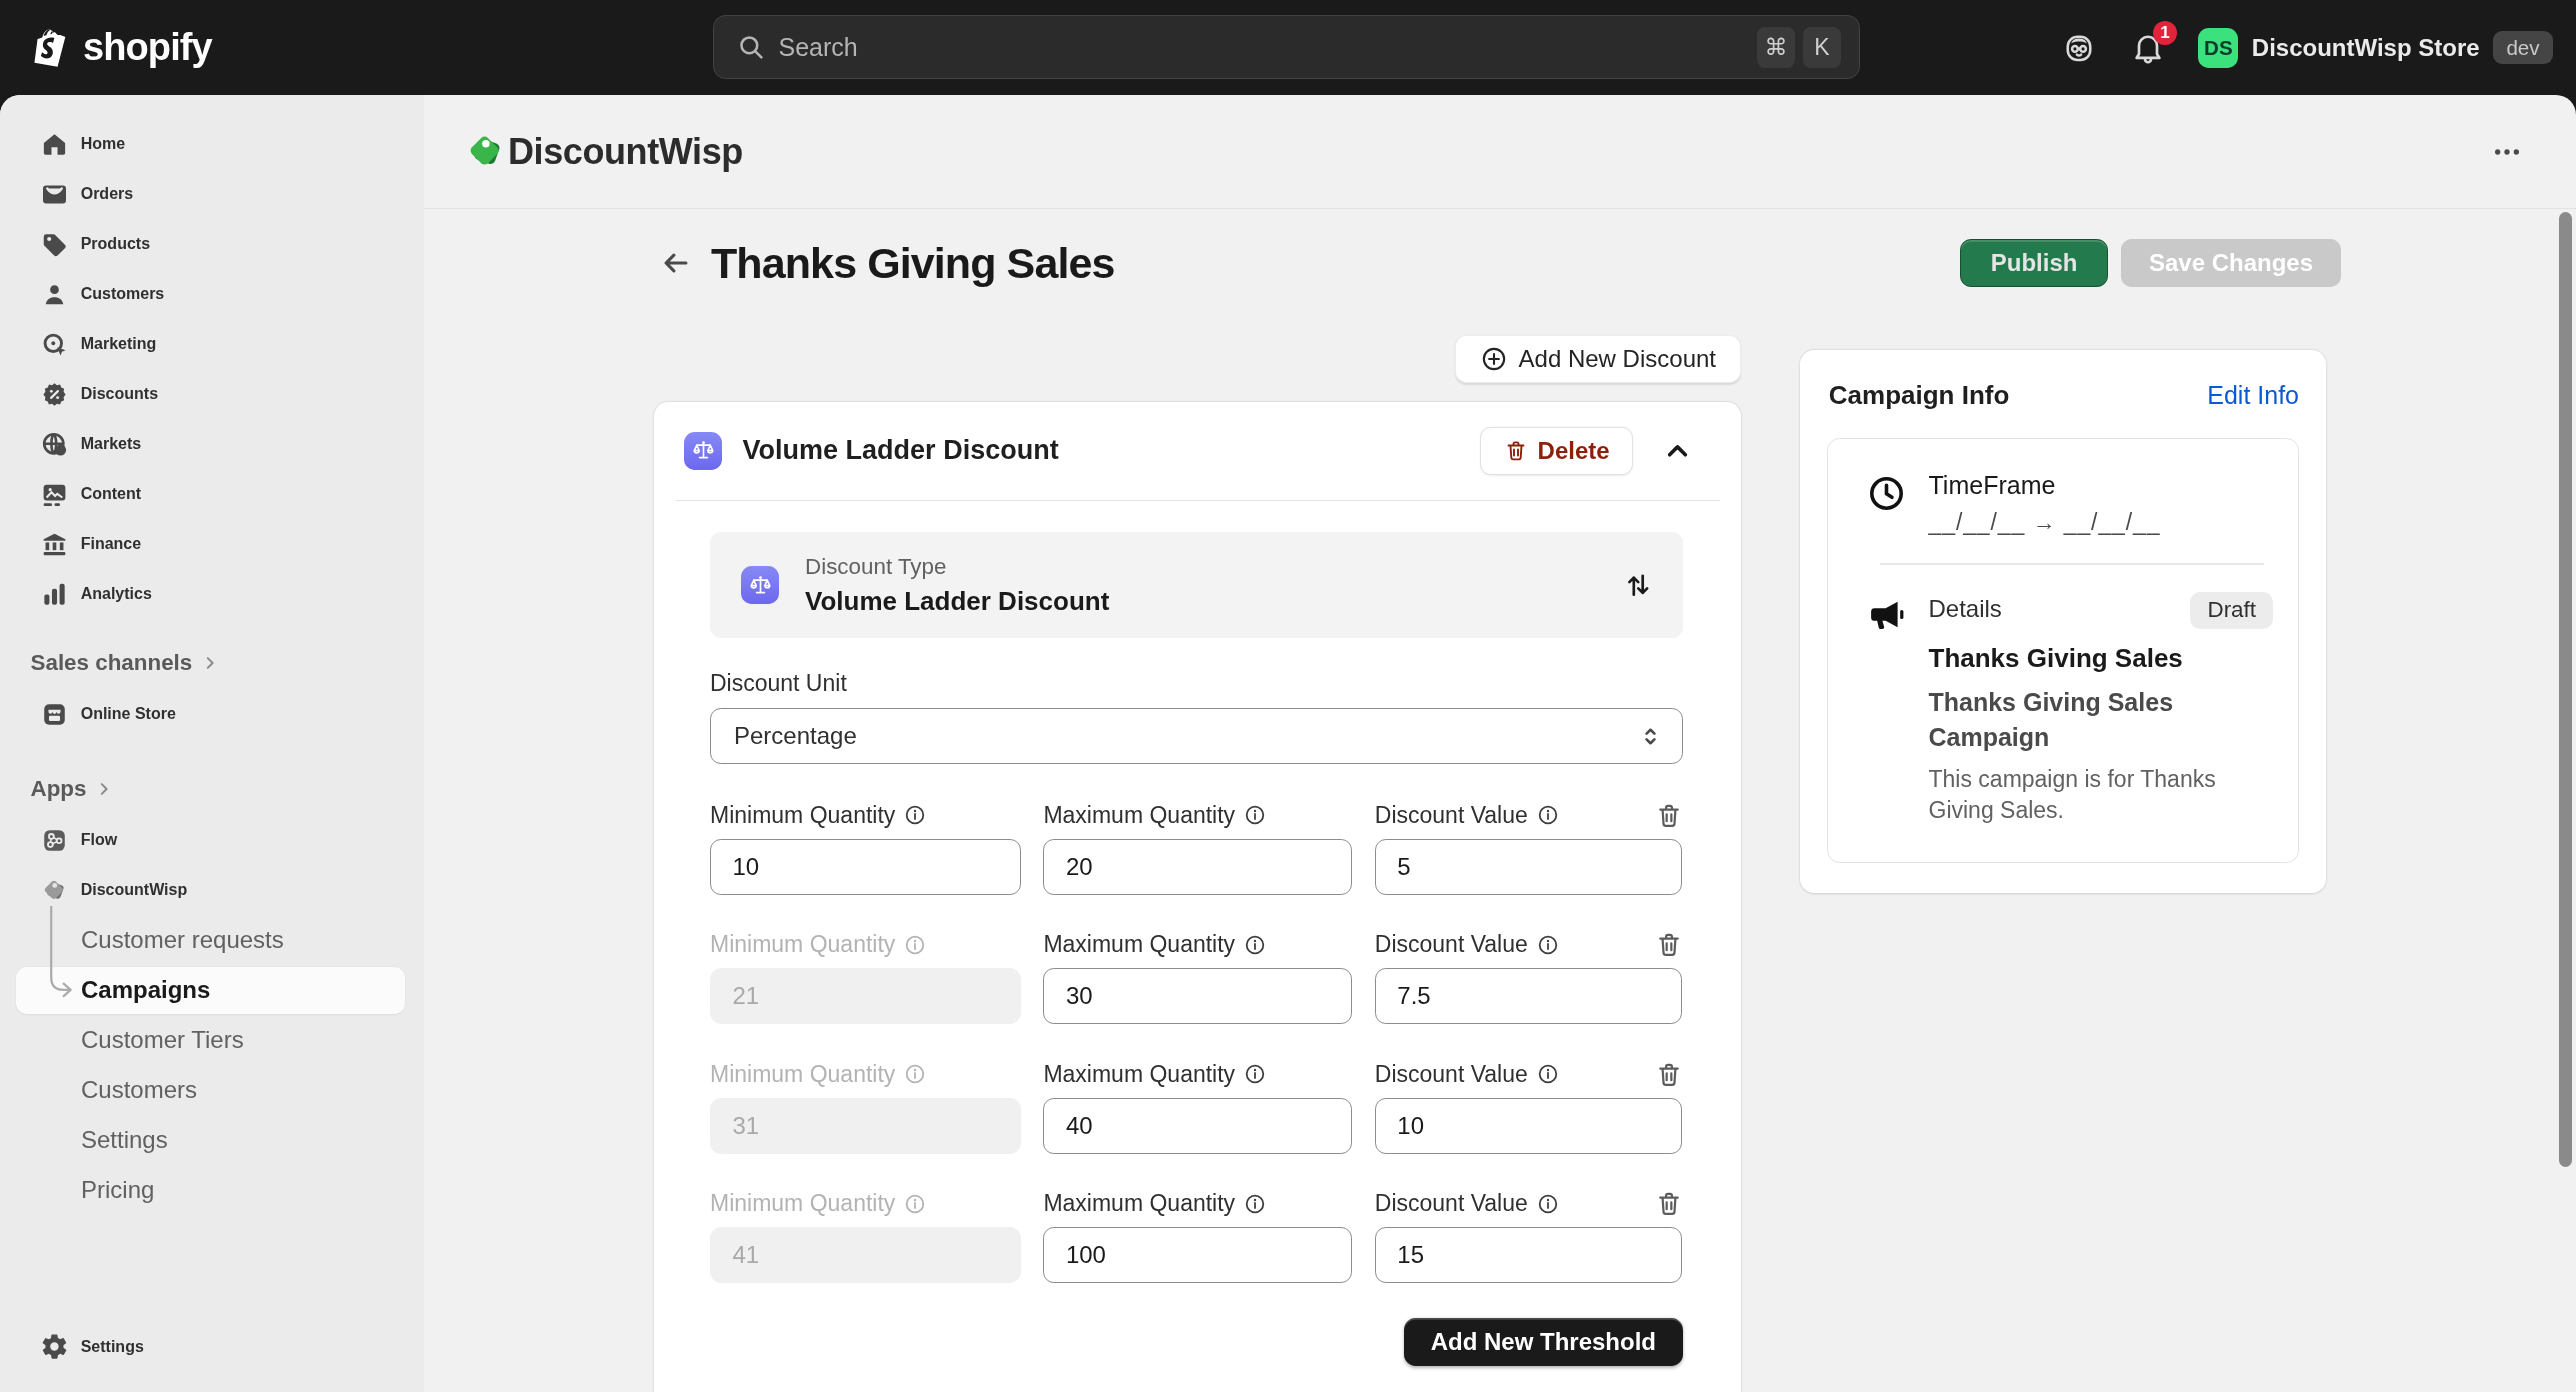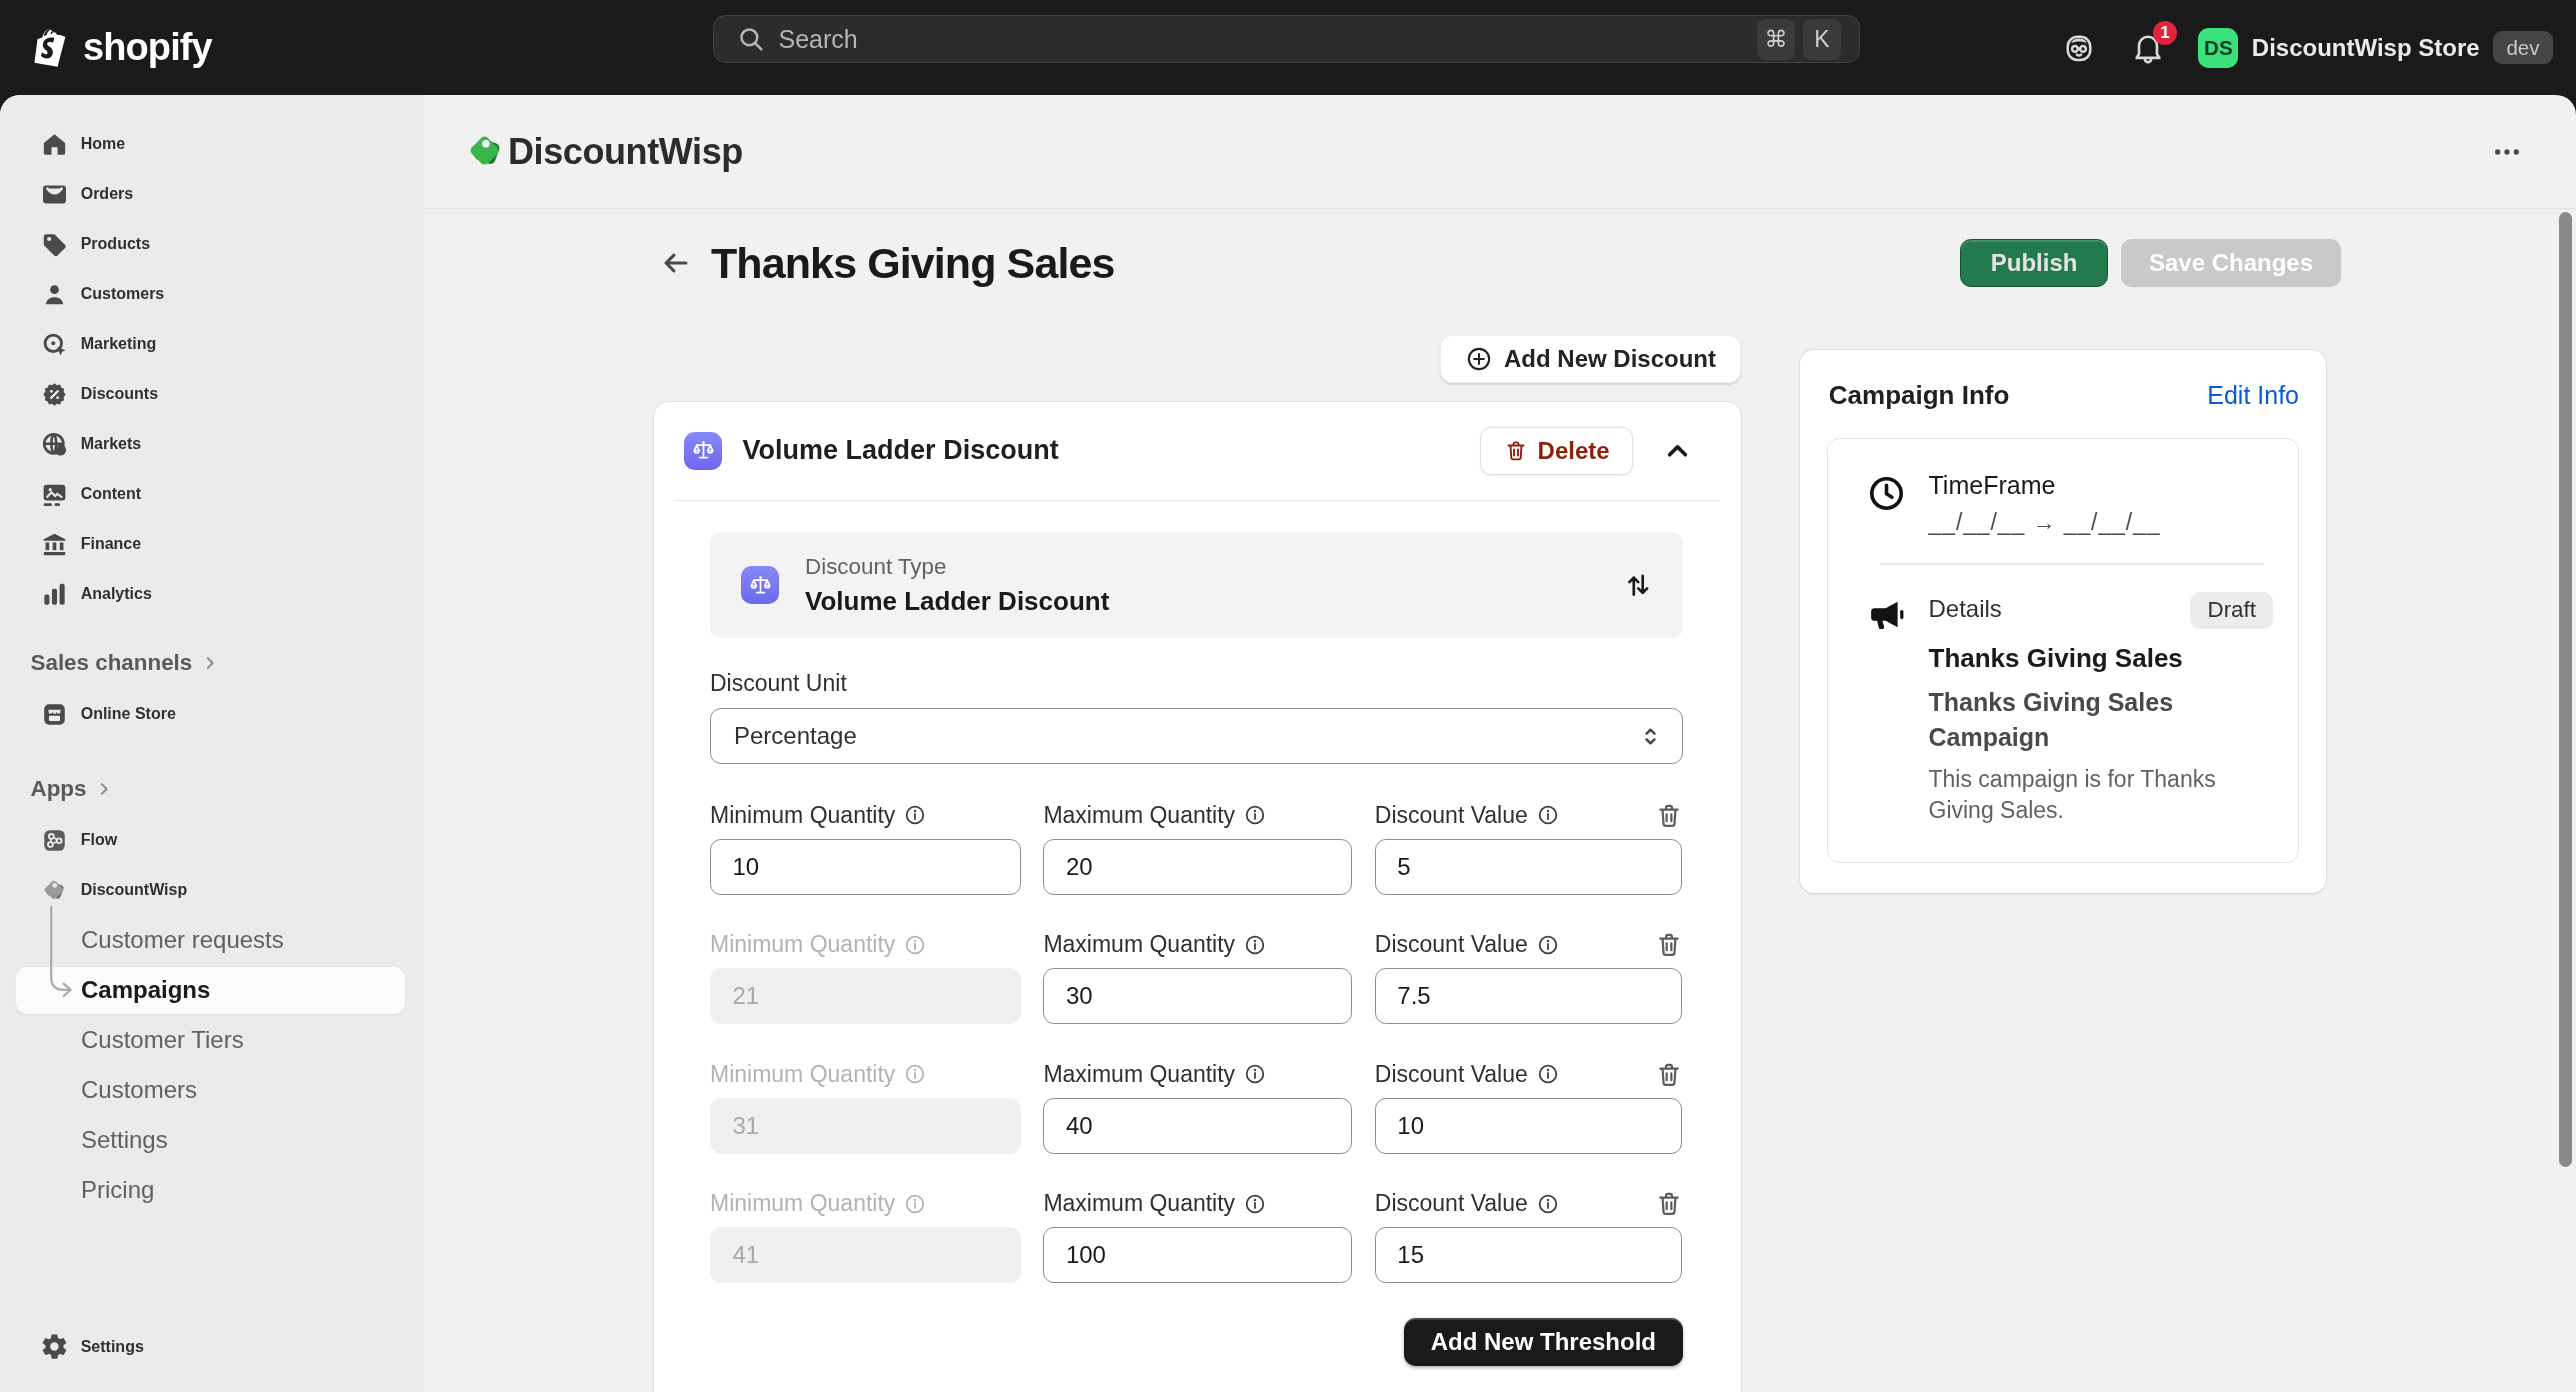--- a/index.html
+++ b/index.html
@@ -4,21 +4,21 @@
 <style>
   * { margin:0; padding:0; box-sizing:border-box; }
   html,body { width:2576px; height:1393px; overflow:hidden; }
   body { font-family:"Liberation Sans","DejaVu Sans",sans-serif; background:#1a1a1a; color:#303030; }
 
   
   .topbar { height:95px; background:#1a1a1a; display:flex; align-items:center; position:relative; }
   .brand { display:flex; align-items:center; gap:9px; margin-left:27px; }
   .brand svg { width:47px; height:52px; }
   .brand-word { color:#fff; font-size:38px; font-weight:700; letter-spacing:-0.9px; }
-  .searchbox { position:absolute; left:713px; top:15.2px; width:1147px; height:48px;
+  .searchbox { position:absolute; left:713px; top:15.2px; width:1147px; height:64px;
     background:#2b2b2b; border:0.9px solid #434343; border-radius:12.5px;
     display:flex; align-items:center; padding:0 18px 0 21.5px; }
   .searchbox .mag { width:30.5px; height:30.5px; color:#b5b5b5; flex:0 0 auto; }
   .searchbox input { flex:1; background:transparent; border:none; outline:none;
     color:#e3e3e3; font-size:25px; margin-left:12.5px; font-family:inherit; }
   .searchbox input::placeholder { color:#b5b5b5; }
   .kbd { min-width:38px; height:41px; background:#3a3a3a; border-radius:8px; color:#cfcfcf;
     font-size:23px; display:flex; align-items:center; justify-content:center; margin-left:8px; padding:0 7.2px; }
   .top-right { position:absolute; right:23px; top:0; height:95px; display:flex; align-items:center; gap:30.5px; }
   .top-icon-btn { width:39px; height:39px; display:flex; align-items:center; justify-content:center;
@@ -70,21 +70,21 @@
   .btn { border:none; cursor:pointer; font-family:inherit; display:inline-flex; align-items:center; justify-content:center; }
   .btn-publish { margin-left:auto; height:48px; padding:0 30px; border-radius:10.8px; background:#237a4c;
     border:1.8px solid #174f31; box-shadow:inset 0 1.8px 0 rgba(255,255,255,.18); color:#e5e5e5; font-size:24px; font-weight:600; }
   .btn-save { margin-left:12.5px; height:48px; padding:0 28px; border-radius:10.8px; background:#c9c9c9;
     color:#fff; font-size:24px; font-weight:600; }
 
   .content { display:flex; margin:48px 0 0 230px; align-items:flex-start; }
   .left-col { width:1087px; }
   .add-row { display:flex; justify-content:flex-end; margin-bottom:19px; }
   .btn-add-discount { height:48px; padding:0 24px; border-radius:11.7px; background:#fff; color:#242424;
-    font-size:24px; font-weight:700; gap:10.8px; border:0.9px solid rgba(0,0,0,.07);
+    font-size:24px; font-weight:400; gap:10.8px; border:0.9px solid rgba(0,0,0,.07);
     box-shadow:0 1.8px 1.8px rgba(0,0,0,.1); }
   .btn-add-discount svg { width:28px; height:28px; }
 
   .card { background:#fff; border-radius:14.3px; box-shadow:0 0.9px 2.7px rgba(26,26,26,.12), 0 0 0 0.9px rgba(0,0,0,.03);
     min-height:1040px; }
   .card-head { display:flex; align-items:center; padding:25px 43px 25px 30px; }
   .type-chip { width:38px; height:38px; border-radius:10.8px; background:linear-gradient(180deg,#8789f5,#6c68ef);
     display:flex; align-items:center; justify-content:center; color:#fff; flex:0 0 auto; }
   .type-chip svg { width:25px; height:25px; }
   .card-title { font-size:27px; font-weight:700; color:#1f1f1f; margin-left:20.6px; }

